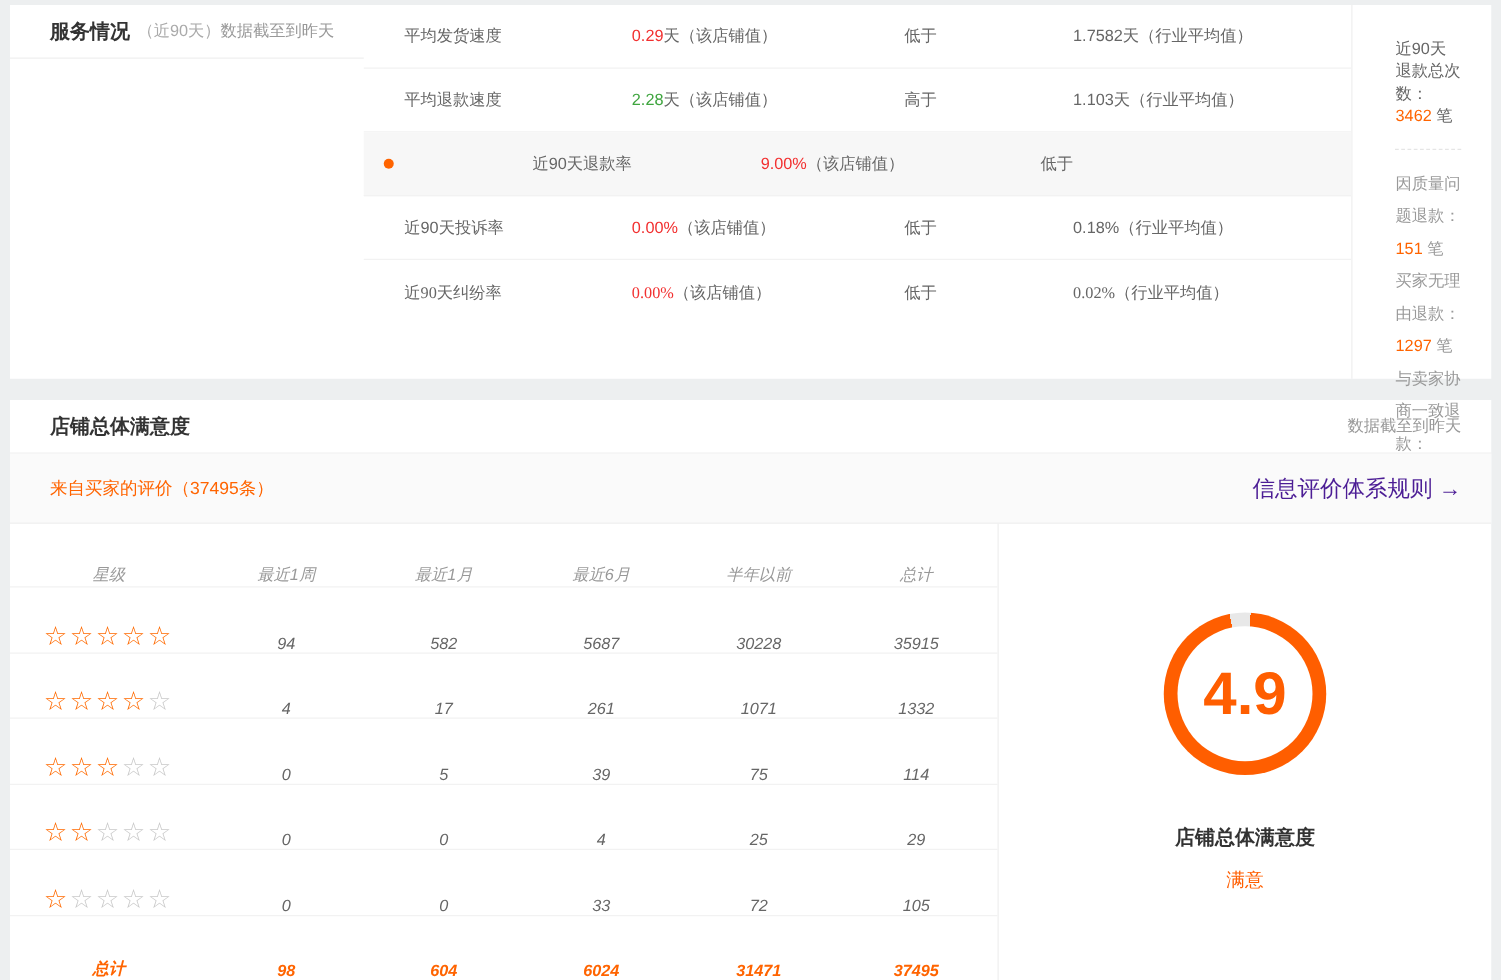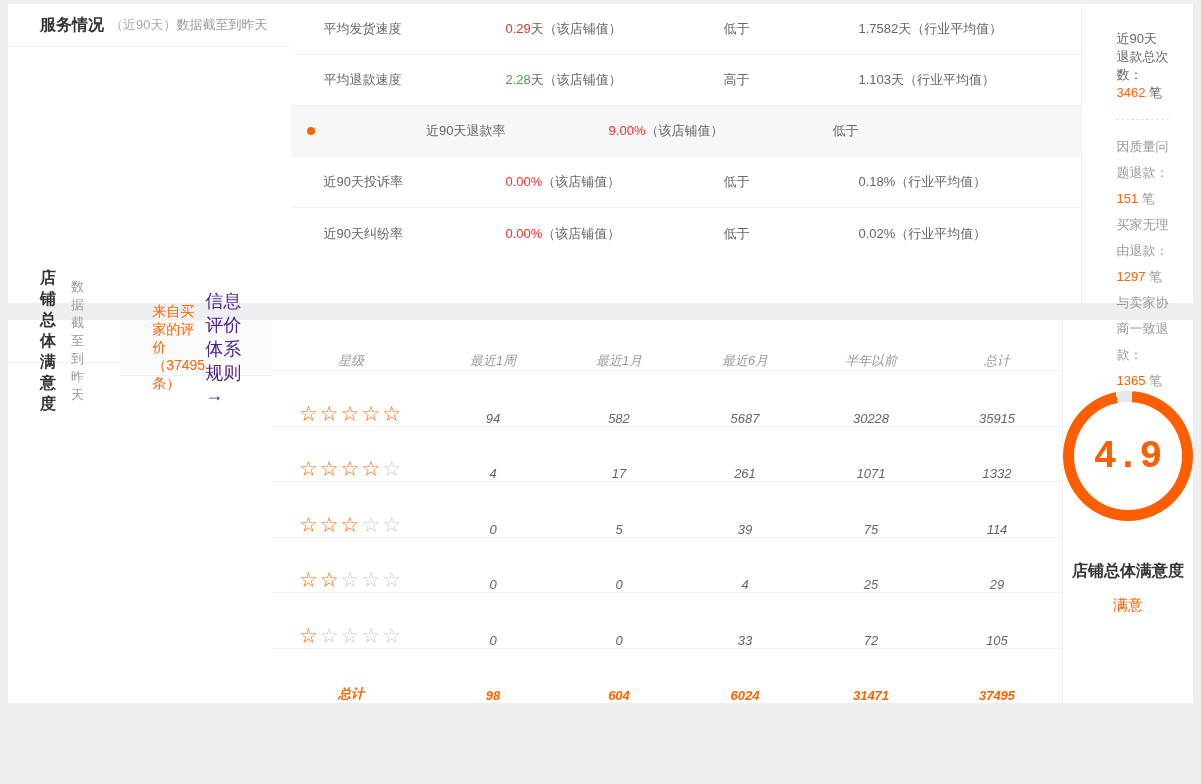--- a/index.html
+++ b/index.html
@@ -24,21 +24,21 @@
   .data-note { margin-left:auto; font-size:13px; color:#999; }
 
   
   #service-panel { height:299px; display:flex; flex-direction:row; }
   .service-body { flex:1; display:flex; }
   .service-table { width:790px; }
   .service-row {
     position:relative; height:51px; display:flex; align-items:center;
     border-bottom:1px solid #f2f2f2; padding-left:32px;
   }
-  .service-row:last-child { border-bottom:none; }
+  .service-row:last-child { border-bottom:none;font-family:Liberation Serif, serif; }
   .service-row.highlight { background:#f7f7f7;text-align:right; }
   .dot {
     position:absolute; left:16px; top:50%; margin-top:-4px;
     width:8px; height:8px; border-radius:50%; background:#ff6400; display:none;
   }
   .service-row.highlight .dot { display:block; }
   .sr-label { width:182px; color:#666; }
   .sr-value { width:218px; color:#666; }
   .sr-value b { font-weight:normal; }
   .sr-comp  { width:135px; color:#666; }
@@ -47,21 +47,21 @@
   .refund-panel { flex:1; border-left:1px solid #f0f0f0; padding:26px 24px 0 34px; }
   .refund-total { color:#666; font-size:13px; padding-bottom:17px; border-bottom:1px dashed #e5e5e5; }
   .refund-items { margin-top:14px; }
   .refund-item { color:#999; line-height:26px; }
   .num-orange { color:#ff6400; }
 
   
   .section-gap { height:17px; }
 
   
-  #satisfaction-panel { height:383px; display:flex; flex-direction:row; }
+  #satisfaction-panel { height:464px; display:flex; flex-direction:column; }
   .sub-bar {
     height:56px; background:#fafafa; border-bottom:1px solid #f0f0f0;
     display:flex; align-items:center; padding:0 24px 0 32px;
   }
   .reviews-label { color:#ff6400; font-size:14px; }
   .rules-link { margin-left:auto; color:#4c1d95; font-size:18px; cursor:pointer; text-decoration:none; }
 
   .sat-body { flex:1; display:flex; }
   .rating-table { width:790px; display:flex; flex-direction:column; }
   .rating-header-row, .rating-row {
@@ -84,21 +84,21 @@
   }
   .ring {
     margin-top:71px; width:130px; height:130px; border-radius:50%;
     background:conic-gradient(from -11deg, #e8e8e8 0deg 15deg, #ff5e00 15deg 360deg);
     display:flex; align-items:center; justify-content:center;
   }
   .ring-inner {
     width:108px; height:108px; border-radius:50%; background:#fff;
     display:flex; align-items:center; justify-content:center;
   }
-  .score-value { font-size:38px; font-weight:bold; color:#ff5e00;font-family:Liberation Mono, monospace; }
+  .score-value { font-size:48px; font-weight:bold; color:#ff5e00; }
   .score-label { margin-top:40px; font-size:16px; font-weight:bold; color:#333; }
   .score-status { margin-top:14px; font-size:15px; color:#ff5e00; }
 </style>
 </head>
 <body>
 
 <div class="page">
 
   <div class="panel" id="service-panel">
     <div class="panel-header">

